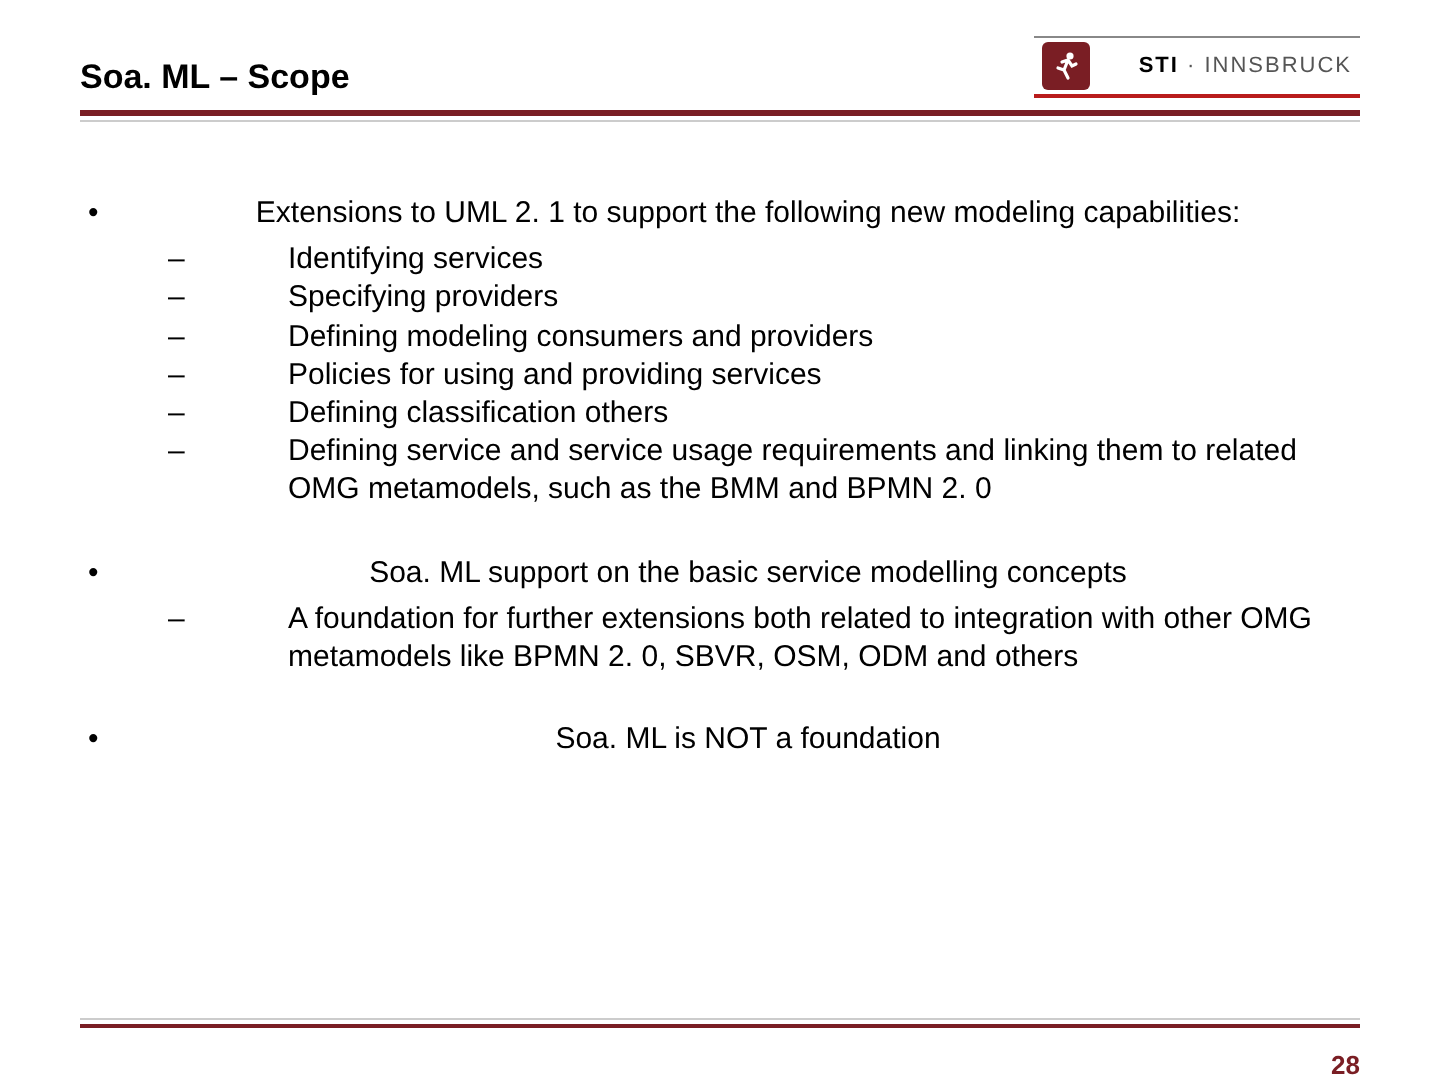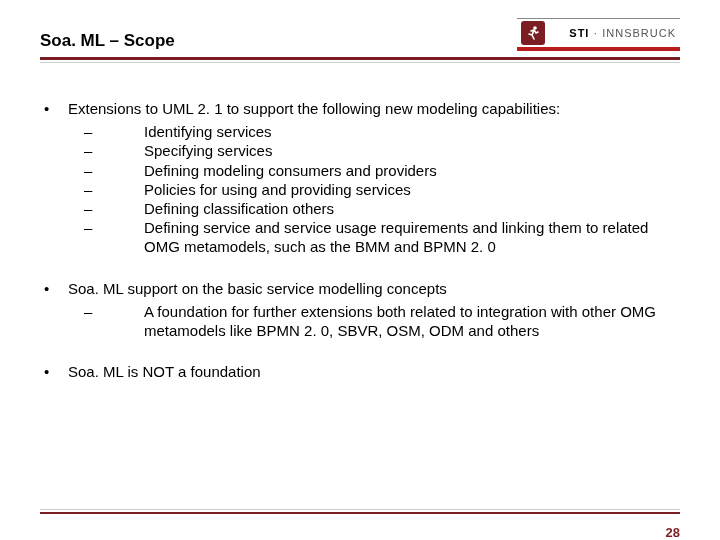--- a/index.html
+++ b/index.html
@@ -22,21 +22,21 @@
   .title {
     font-size: 17px;
     font-weight: bold;
     color: #000;
   }
   .logo-block {
     display: flex;
     align-items: center;
     gap: 24px;
     border-top: 1px solid #888;
-    border-bottom: 4px solid #b91c1c;
+    border-bottom: 2px solid #b91c1c;
     padding: 2px 4px;
   }
   .logo-square {
     width: 24px;
     height: 24px;
     background: #7a1e24;
     border-radius: 3px;
     display: flex;
     align-items: center;
     justify-content: center;
@@ -66,21 +66,21 @@
   .bullet1 {
     display: flex;
     margin-bottom: 4px;
   }
   .bullet1 .mark {
     width: 28px;
     flex-shrink: 0;
     text-align: left;
     padding-left: 4px;
   }
-  .bullet1 .txt { flex: 1; }
+  .bullet1 .txt { flex: 1; text-align: center; }
   .sublist {
     margin: 2px 0 22px 0;
   }
   .bullet2 {
     display: flex;
     margin-left: 44px;
   }
   .bullet2 .mark {
     width: 24px;
     flex-shrink: 0;
@@ -136,21 +136,21 @@
     <div class="mark">•</div>
     <div class="txt">Extensions to UML 2. 1 to support the following new modeling capabilities:</div>
   </div>
   <div class="sublist">
     <div class="bullet2">
         <div class="mark">–</div>
         <div class="txt">Identifying services</div>
       </div>
     <div class="bullet2">
         <div class="mark">–</div>
-        <div class="txt">Specifying services</div>
+        <div class="txt">Specifying providers</div>
       </div>
     <div class="bullet2">
         <div class="mark">–</div>
         <div class="txt">Defining modeling consumers and providers</div>
       </div>
     <div class="bullet2">
         <div class="mark">–</div>
         <div class="txt">Policies for using and providing services</div>
       </div>
     <div class="bullet2">

